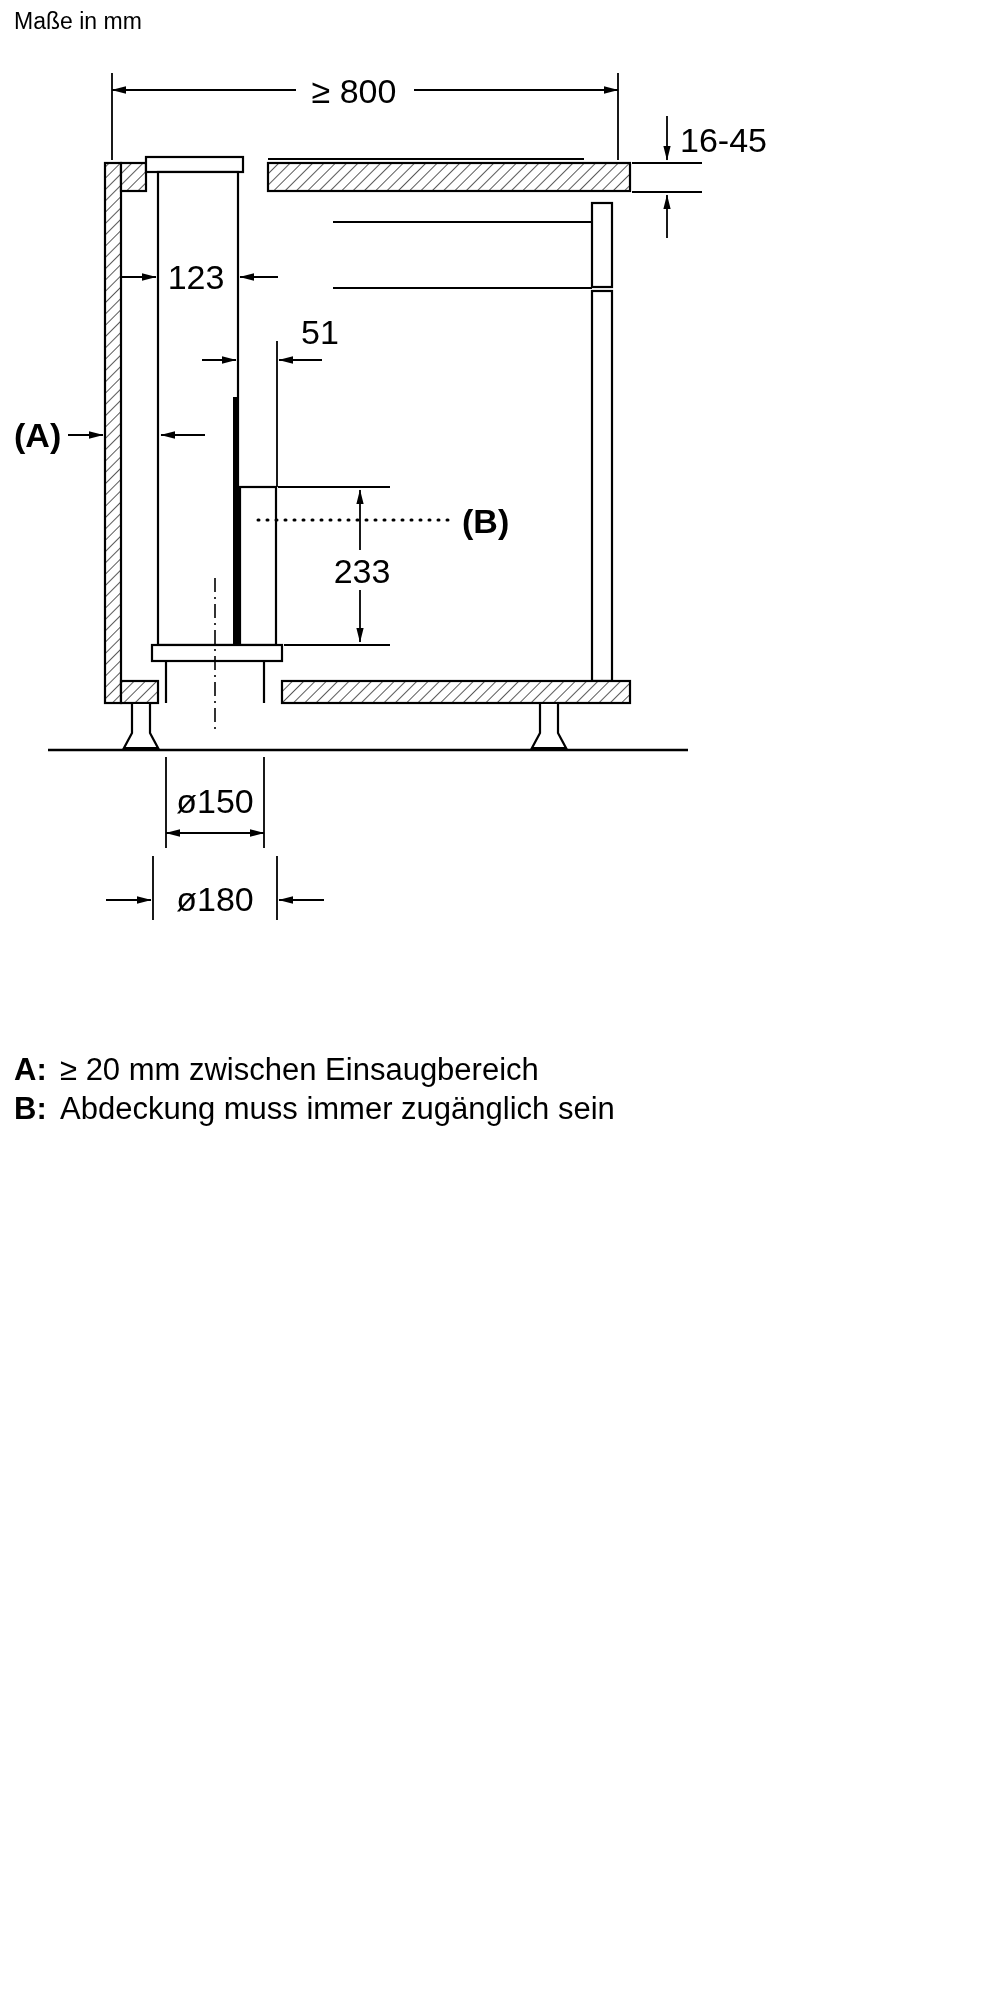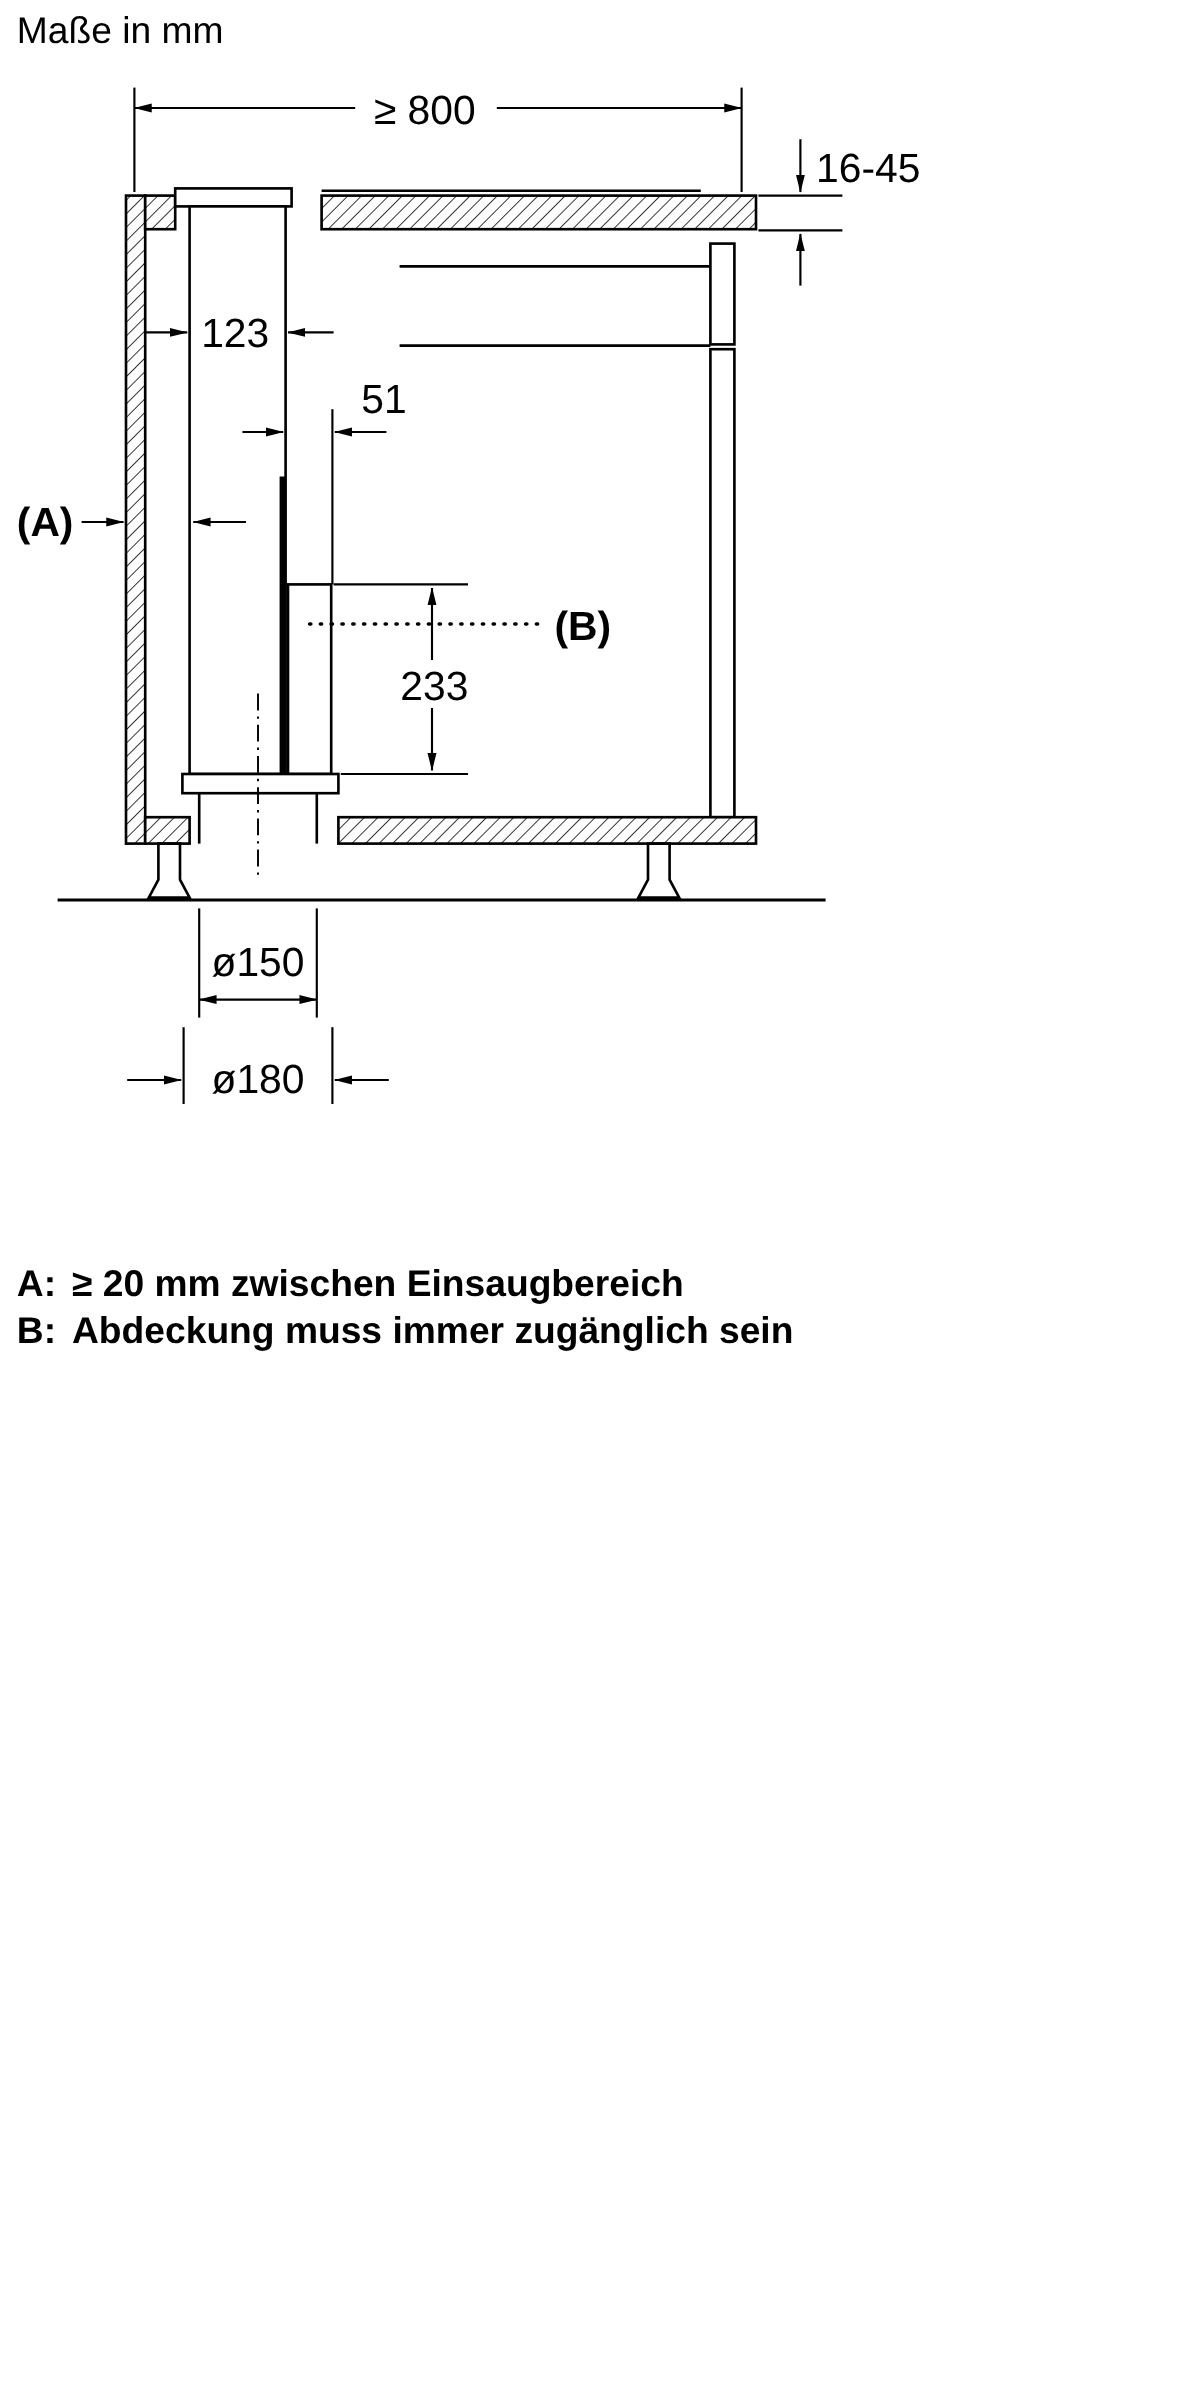--- a/index.html
+++ b/index.html
@@ -1,38 +1,38 @@
 <!DOCTYPE html>
 <html><head>
 <meta charset="utf-8">
 <style>
   html,body{margin:0;padding:0;}
   body{
     width:1000px;height:2000px;background:#ffffff;position:relative;
     font-family:"Liberation Sans", sans-serif;color:#000;
   }
   .title{
-    position:absolute;left:14px;top:8px;font-size:31px;color:#000;
+    position:absolute;left:14px;top:8px;font-size:23px;color:#000;
   }
   svg{position:absolute;left:0;top:0;}
   .obj{stroke:#000;stroke-width:2.2;fill:none;}
   .objw{stroke:#000;stroke-width:2.2;fill:#ffffff;}
   .hatched{stroke:#000;stroke-width:2.2;fill:url(#hatch);}
   .dim{stroke:#000;stroke-width:1.8;fill:none;}
   .thick{stroke:#000;stroke-width:5;fill:none;}
   .ground{stroke:#000;stroke-width:2.6;fill:none;}
   .dotline{stroke:#000;stroke-width:3;fill:none;stroke-dasharray:1 8;stroke-linecap:round;}
   .centerline{stroke:#000;stroke-width:1.6;fill:none;stroke-dasharray:14 5 2 5;}
   .dimtext{font-family:"Liberation Sans", sans-serif;font-size:34px;fill:#000;}
   .boldtext{font-weight:700;}
   .whitebg{fill:#ffffff;stroke:none;}
   .notes{position:absolute;left:14px;top:1050px;font-size:31px;line-height:39px;}
   .note-row{display:flex;}
   .note-key{width:46px;flex:none;font-weight:700;}
-  .note-text{white-space:nowrap;font-weight:bold;}
+  .note-text{white-space:nowrap;}
 </style>
 </head>
 <body>
 
 <div class="title">Maße in mm</div>
 
 <svg width="1000" height="980" viewBox="0 0 1000 980">
   <defs>
     <marker id="arr" viewBox="0 0 14 10" refX="13.5" refY="5" markerWidth="15" markerHeight="11" markerUnits="userSpaceOnUse" orient="auto-start-reverse">
       <path d="M0,1.5 L14,5 L0,8.5 z" fill="#000"></path>

